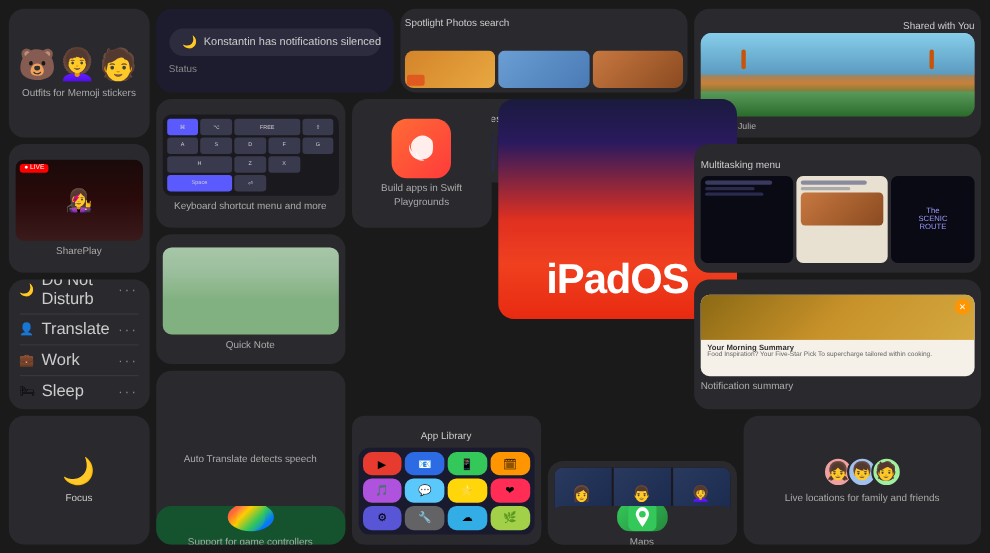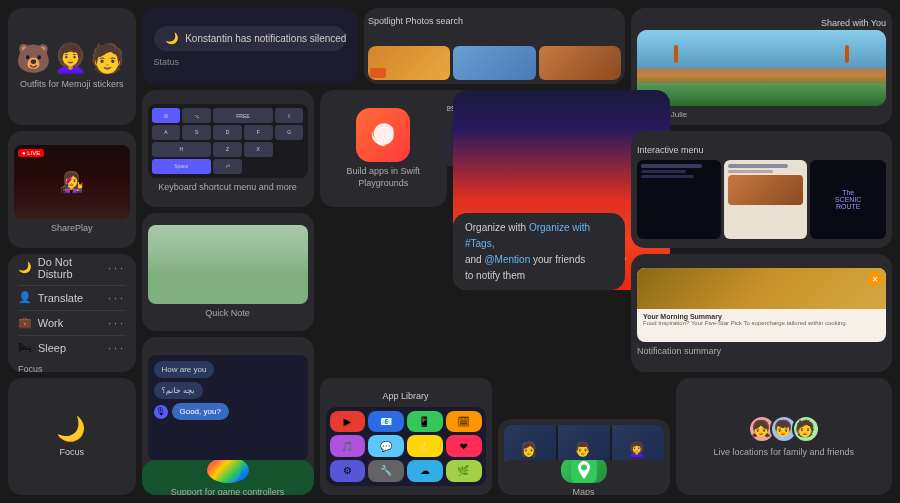--- a/index.html
+++ b/index.html
@@ -184,21 +184,21 @@
     .focus-item {
       display: flex;
       align-items: center;
       justify-content: space-between;
       width: 100%;
       padding: 5px 0;
       border-bottom: 1px solid #3a3a3e;
     }
     .focus-item:last-child { border-bottom: none; }
     .focus-left { display: flex; align-items: center; gap: 6px; }
-    .focus-name { font-size: 11px; color: #ccc; }
+    .focus-name { font-size: 15px; color: #ccc; }
     .focus-dots { font-size: 12px; color: #888; letter-spacing: 2px; }
     .translate-inner {
       width: 100%;
       height: 72%;
       background: #1a1a2e;
       border-radius: 8px;
       padding: 6px;
       display: flex;
       flex-direction: column;
       gap: 4px;
@@ -494,21 +494,21 @@
     </div>
     <div class="card-label">Build apps in
 Swift Playgrounds</div>
   </div>
 
   <div class="card c11r3" style="background:linear-gradient(180deg,#1a1a3e 0%,#2a1a5e 20%,#e03020 55%,#f04020 75%,#e82a10 100%); justify-content:flex-end; padding-bottom:14px;">
     <div style="font-size:38px; font-weight:800; color:white; letter-spacing:-1px; text-align:center;">iPadOS</div>
   </div>
 
   <div class="card c15r4" style="align-items:flex-start; padding:6px;">
-    <div class="card-label" style="color:#ccc; margin-bottom:3px;">Interactive menu</div>
+    <div class="card-label" style="color:#ccc; margin-bottom:3px;">Multitasking menu</div>
     <div class="multitask-inner">
       <div class="multitask-panel panel-dark" style="display:flex;flex-direction:column;gap:2px;padding:4px;">
         <div style="height:4px;background:#3a3a5e;border-radius:2px;width:80%;"></div>
         <div style="height:3px;background:#2a2a4e;border-radius:2px;width:60%;"></div>
         <div style="height:3px;background:#2a2a4e;border-radius:2px;width:70%;"></div>
       </div>
       <div class="multitask-panel panel-light" style="display:flex;flex-direction:column;gap:2px;padding:4px;">
         <div style="height:4px;background:#8a8a9e;border-radius:2px;width:80%;"></div>
         <div style="height:3px;background:#aaa;border-radius:2px;width:60%;"></div>
         <div style="height:30px;background:linear-gradient(135deg,#c87840,#8a4a20);border-radius:4px;"></div>
@@ -529,29 +529,20 @@
     <div class="card-label">SharePlay</div>
   </div>
 
   <div class="card c4r6" style="padding:6px;">
     <div class="quicknote-inner">
       <div class="ar-overlay"></div>
     </div>
     <div class="card-label">Quick Note</div>
   </div>
 
-  <div class="card c11r6" style="align-items:flex-start; padding:12px;">
-    <div class="tags-text">
-      <span>Organize with </span><span class="tag-highlight">Organize with #Tags,</span>
-    </div>
-    <div class="tags-text">
-      and <span class="mention-highlight">@Mention</span> your friends
-    </div>
-    <div class="tags-text">to  notify them</div>
-  </div>
 
   <div class="card c15r7" style="padding:6px; align-items:flex-start;">
     <div class="notif-inner">
       <div class="notif-food"></div>
       <div class="notif-text-area">
         <div class="notif-title">Your Morning Summary</div>
         <div class="notif-body">Food Inspiration? Your Five-Star Pick To supercharge tailored within cooking.</div>
       </div>
       <div class="notif-badge">✕</div>
     </div>
@@ -586,28 +577,20 @@
           <span style="font-size:11px;">🛏</span>
           <span class="focus-name">Sleep</span>
         </div>
         <span class="focus-dots">···</span>
       </div>
     </div>
     <div class="card-label" style="align-self:flex-start; margin-top:4px;">Focus</div>
   </div>
 
   <div class="card c4r9" style="padding:6px;">
-    <div class="translate-inner">
-      <div class="translate-bubble-left">How are you</div>
-      <div class="translate-bubble-arabic">بچه خانم؟</div>
-      <div style="display:flex;align-items:center;gap:4px;">
-        <div style="width:14px;height:14px;background:#5a5aff;border-radius:50%;display:flex;align-items:center;justify-content:center;font-size:8px;">🎙</div>
-        <div class="translate-bubble-right">Good, you?</div>
-      </div>
-    </div>
     <div class="card-label">Auto Translate
 detects speech</div>
   </div>
 
   <div class="card c8r10" style="padding:6px;border-radius:11px;">
     <div class="card-label" style="color:#ccc; margin-bottom:4px;">App Library</div>
     <div class="applibrary-inner">
       <div class="app-icon red">▶</div>
       <div class="app-icon blue">📧</div>
       <div class="app-icon green">📱</div>

